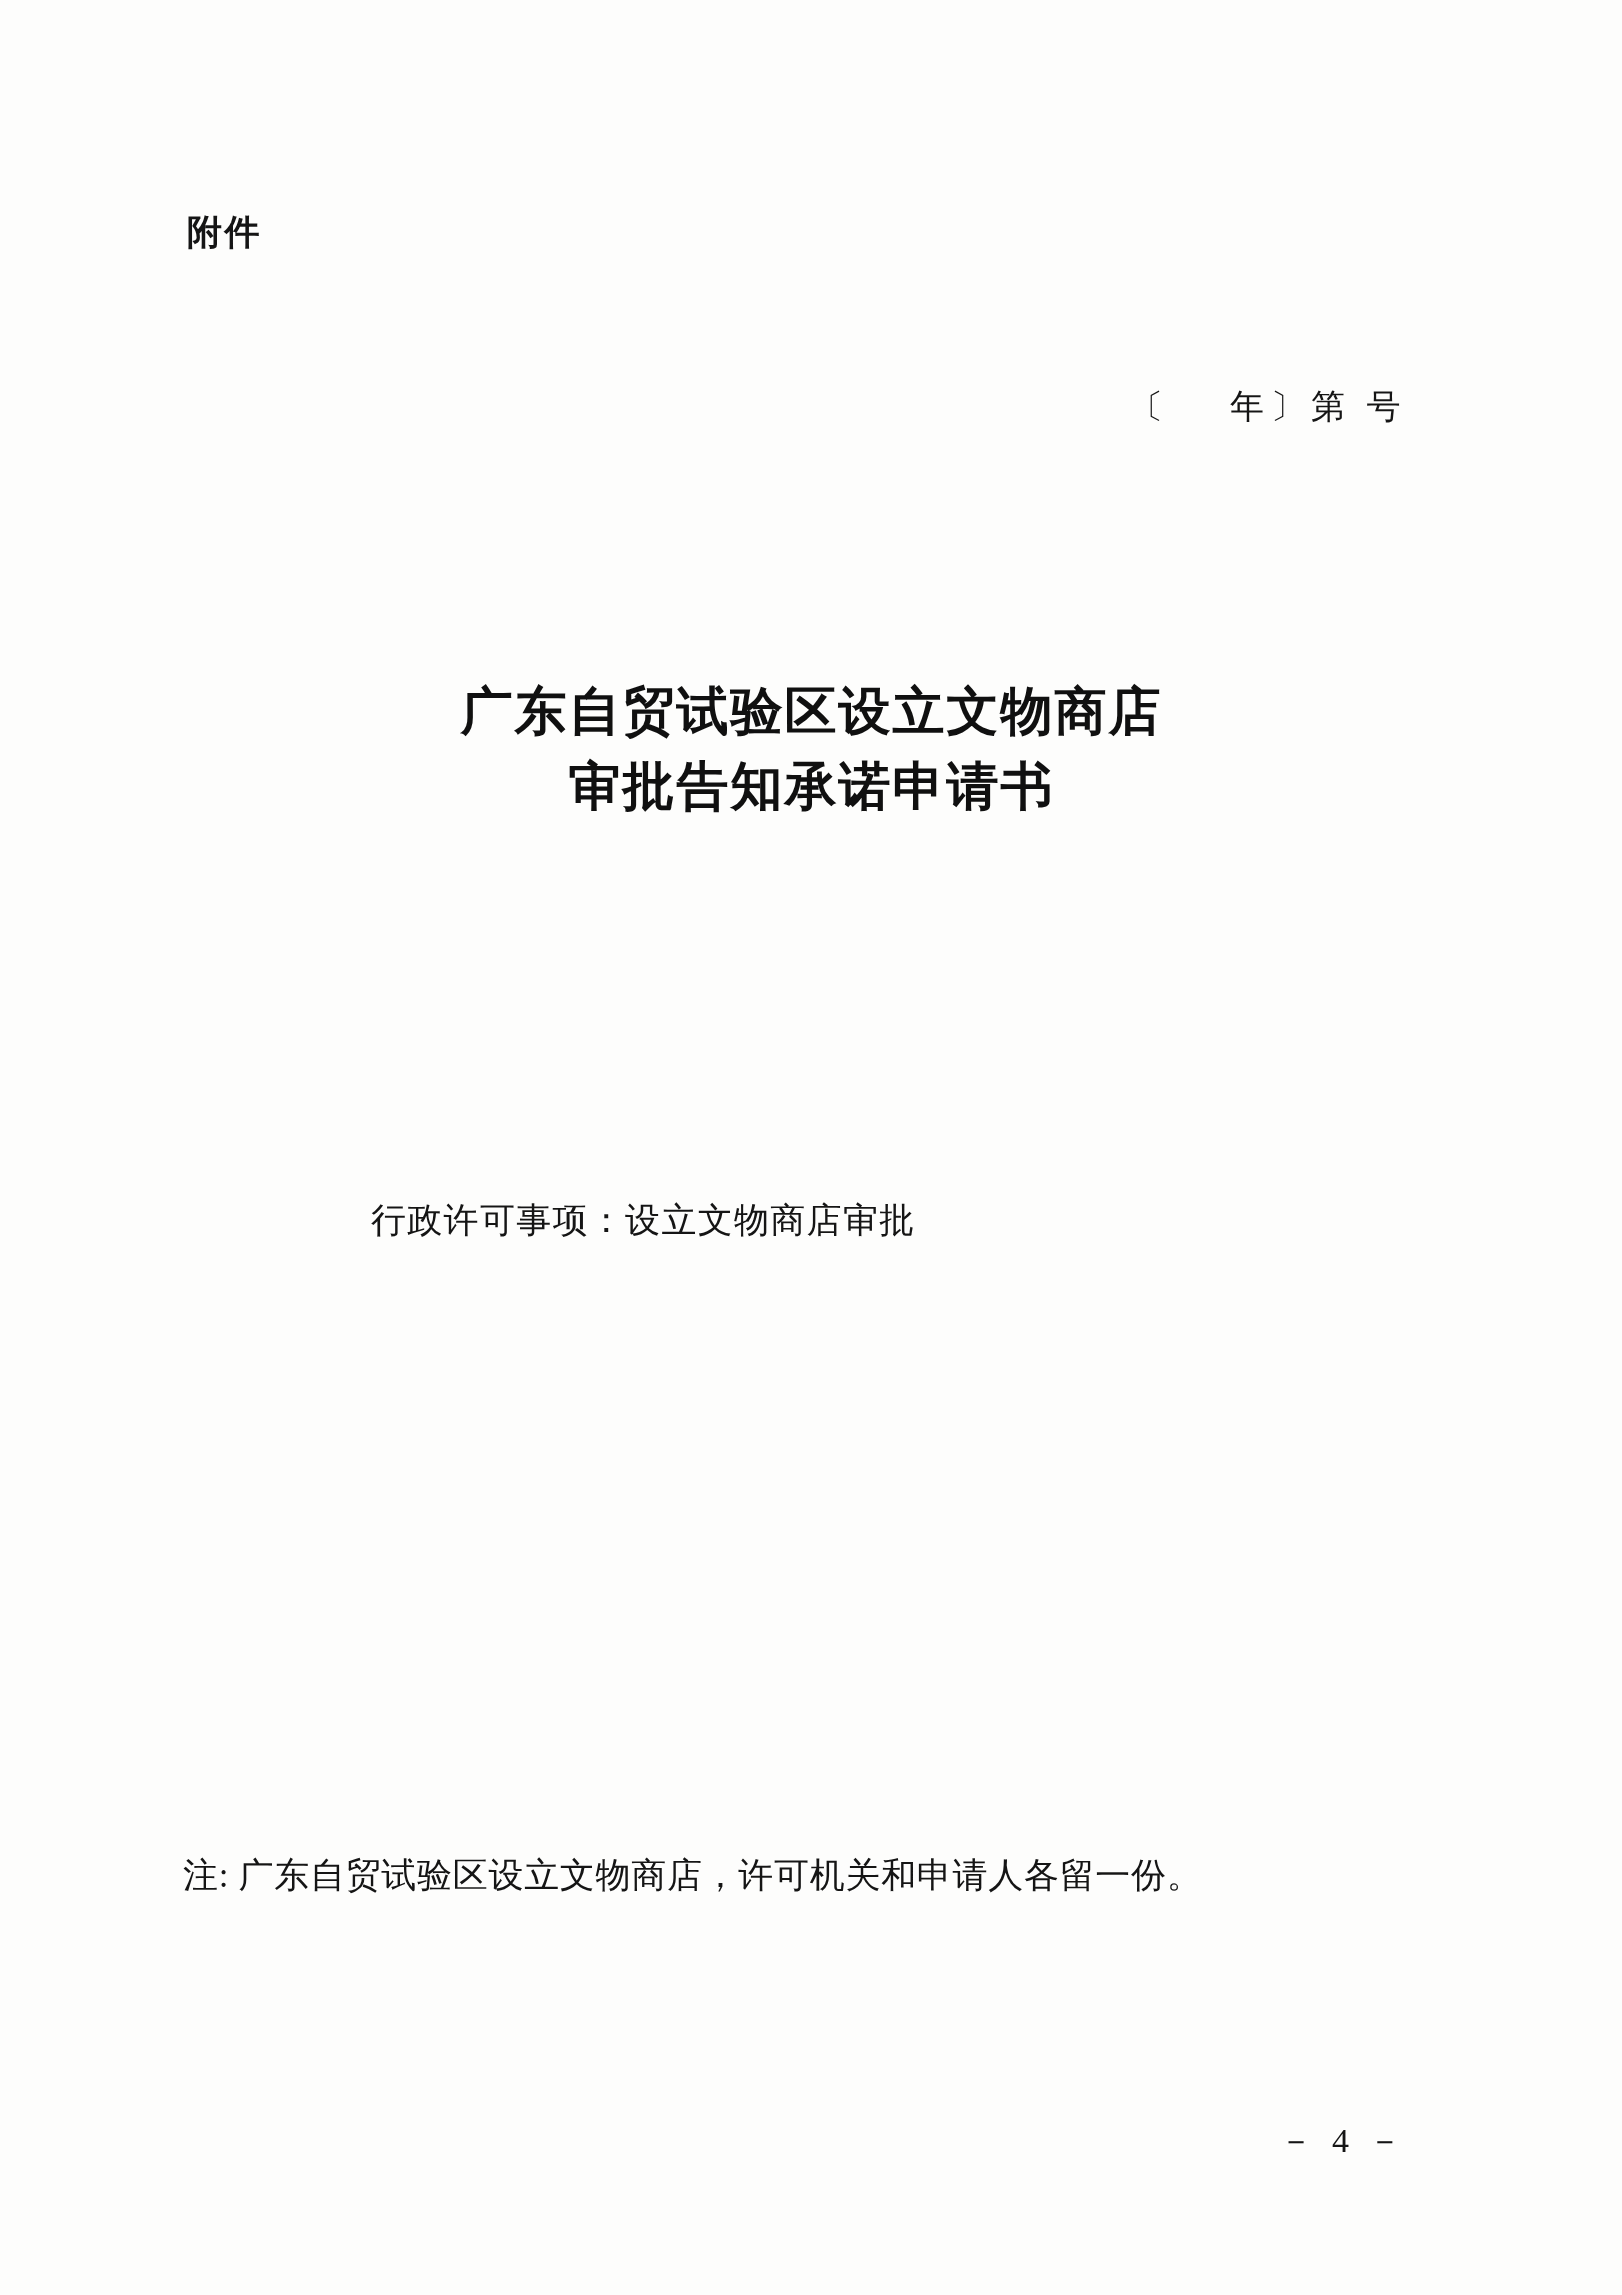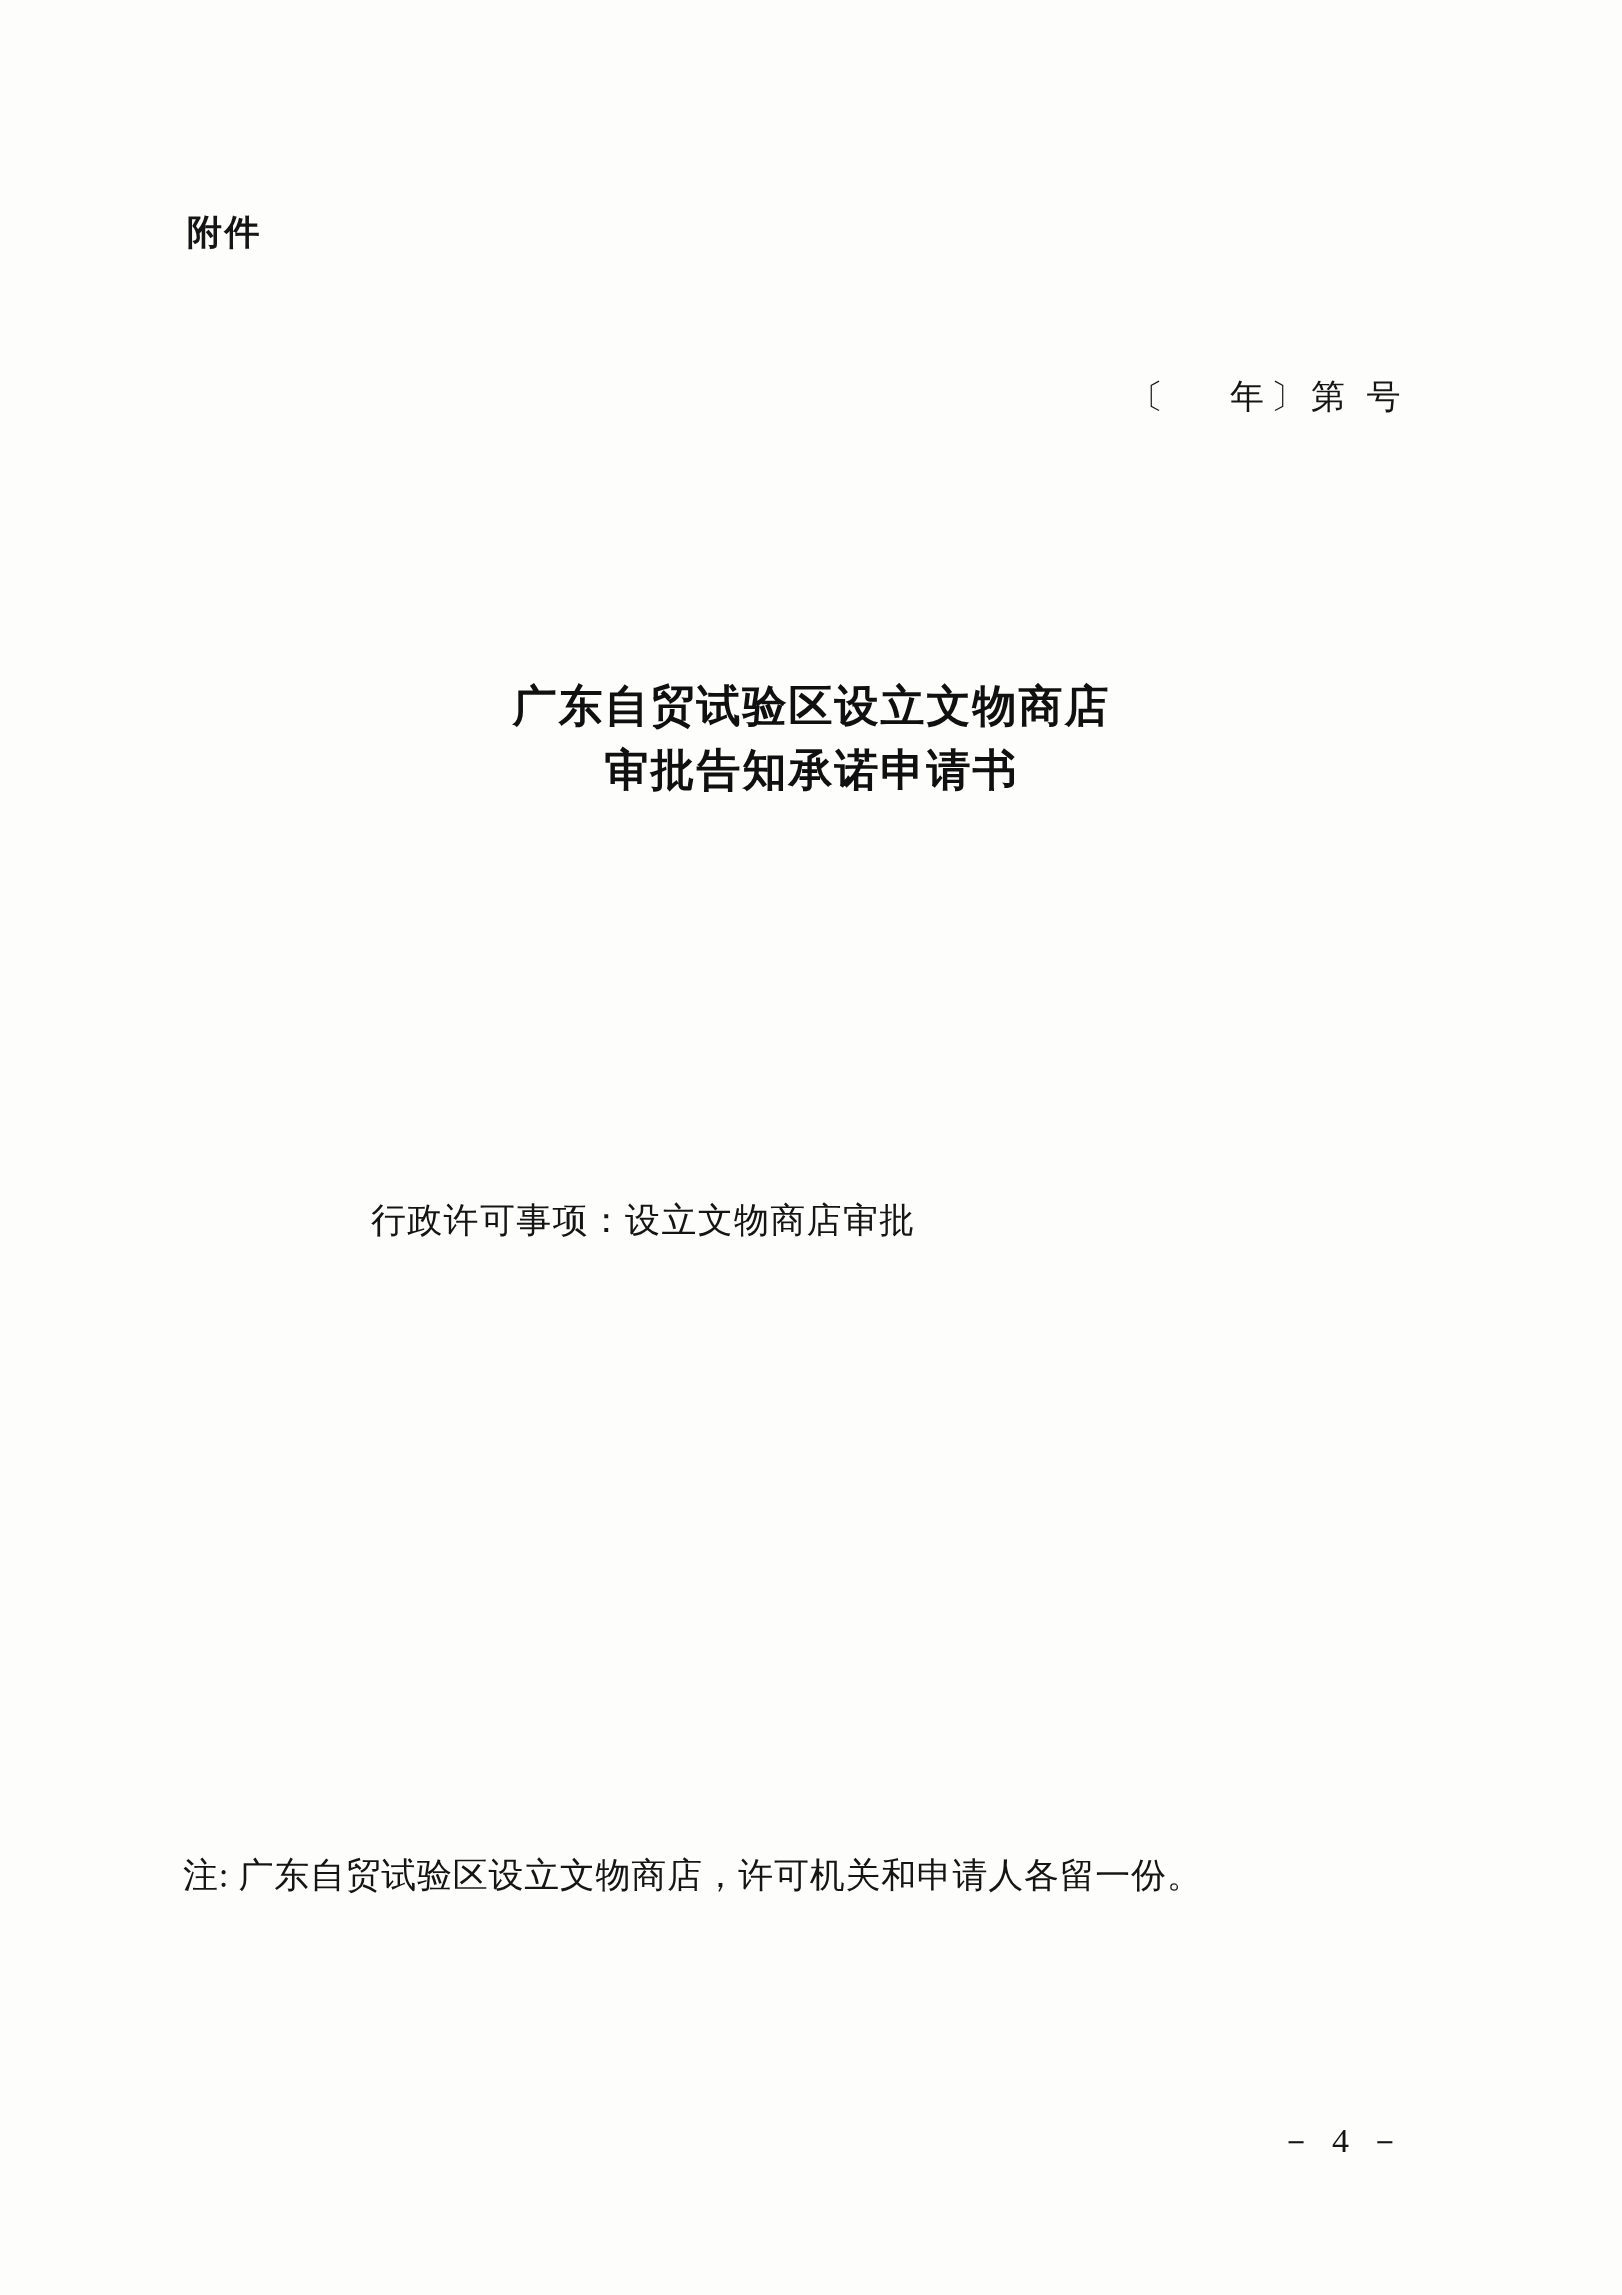--- a/index.html
+++ b/index.html
@@ -42,38 +42,38 @@
     font-family: "Liberation Sans", "DejaVu Sans", sans-serif;
     font-weight: bold;
     font-size: 35px;
     letter-spacing: 2.6px;
     color: #151515;
   }
 
   .doc-number {
     position: absolute;
     right: 216px;
-    top: 374px;
+    top: 384px;
     font-size: 34px;
     letter-spacing: 6.5px;
     color: #151515;
     white-space: pre;
   }
 
   .title-block {
     position: absolute;
     left: 0;
     right: 0;
     top: 674px;
     text-align: center;
   }
   .title-line {
     font-family: "Liberation Sans", "DejaVu Sans", sans-serif;
     font-weight: bold;
-    font-size: 44px;
+    font-size: 52px;
     line-height: 1.45;
     letter-spacing: 2px;
     color: #101010;
   }
 
   .field-row {
     position: absolute;
     font-size: 35px;
     letter-spacing: 1.3px;
     color: #151515;

